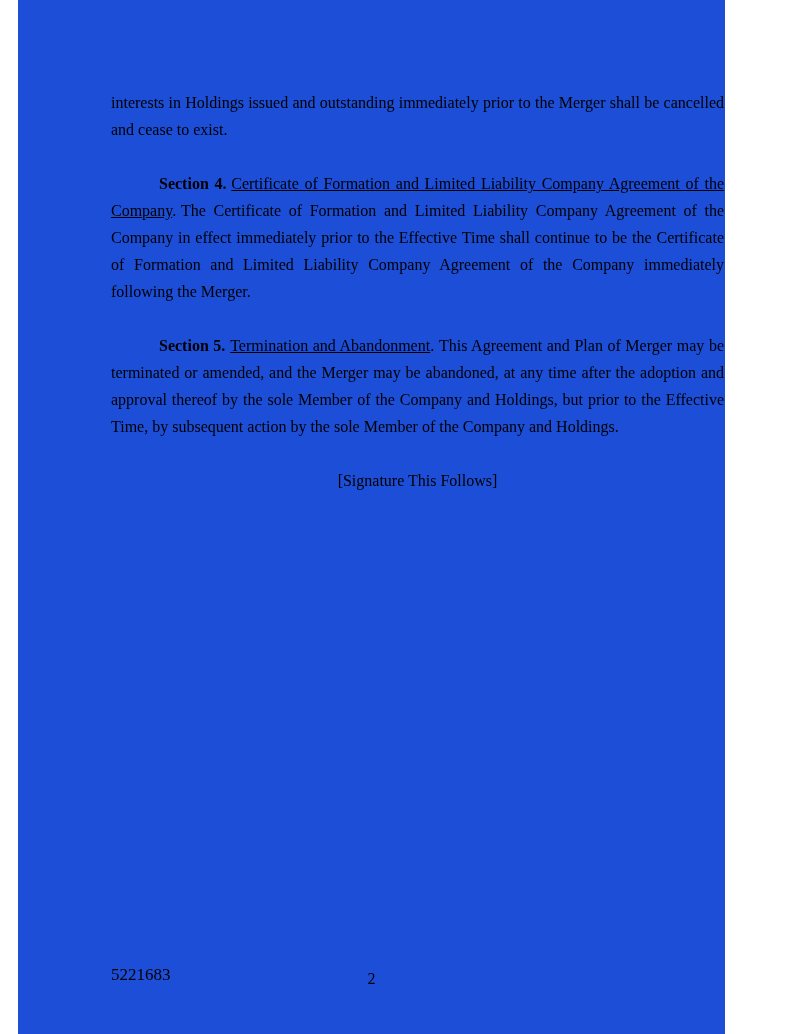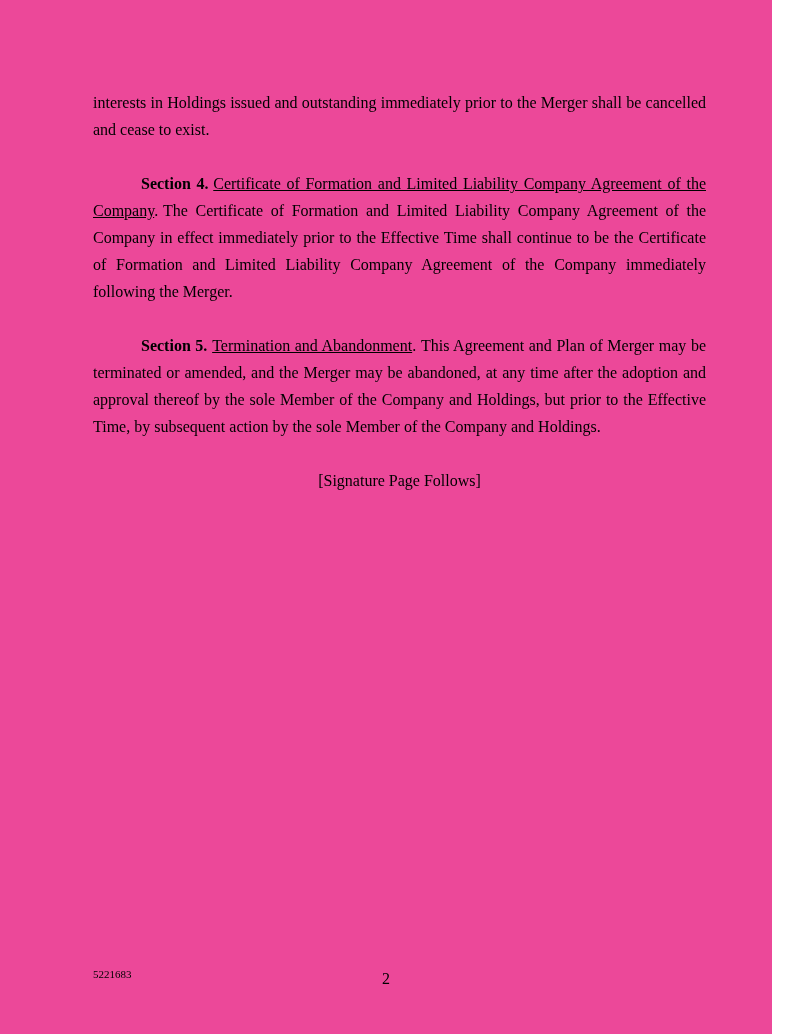--- a/index.html
+++ b/index.html
@@ -2,26 +2,27 @@
 <html><head>
 <meta charset="utf-8">
 <style>
   html, body {
     margin: 0;
     padding: 0;
     background: #ffffff;
   }
   .page {
     position: relative;
-    width: 772px;
+    width: 707px;
     height: 1034px;
-    background: #ec4899;
+    background: #1d4ed8;
     font-family: "Liberation Serif", "DejaVu Serif", serif;
     color: #000000;
     overflow: hidden;
+    margin-left: 18px;
   }
   .content {
     position: absolute;
     left: 93px;
     top: 89px;
     width: 613px;
   }
   .para {
     margin: 0 0 27px 0;
     font-size: 16px;
@@ -44,21 +45,21 @@
   .center-line {
     margin: 0;
     font-size: 16px;
     line-height: 27px;
     text-align: center;
   }
   .footer-doc-id {
     position: absolute;
     left: 93px;
     top: 968px;
-    font-size: 11px;
+    font-size: 17px;
     line-height: 13px;
   }
   .footer-page-num {
     position: absolute;
     left: 0;
     right: 0;
     top: 970px;
     text-align: center;
     font-size: 16px;
     line-height: 18px;
@@ -70,21 +71,21 @@
 <div class="page">
 
   <div class="content">
 
     <p class="para">interests in Holdings issued and outstanding immediately prior to the Merger shall be cancelled and cease to exist.</p>
 
     <p class="para indent"><span class="sec-label">Section 4.</span><span class="sec-heading">Certificate of Formation and Limited Liability Company Agreement of the Company</span><span class="sec-period">.</span><span>The Certificate of Formation and Limited Liability Company Agreement of the Company in effect immediately prior to the Effective Time shall continue to be the Certificate of Formation and Limited Liability Company Agreement of the Company immediately following the Merger.</span></p>
 
     <p class="para indent"><span class="sec-label">Section 5.</span><span class="sec-heading">Termination and Abandonment</span><span class="sec-period">.</span><span>This Agreement and Plan of Merger may be terminated or amended, and the Merger may be abandoned, at any time after the adoption and approval thereof by the sole Member of the Company and Holdings, but prior to the Effective Time, by subsequent action by the sole Member of the Company and Holdings.</span></p>
 
-    <p class="center-line">[Signature Page Follows]</p>
+    <p class="center-line">[Signature This Follows]</p>
 
   </div>
 
   <div class="footer-doc-id">5221683</div>
 
   <div class="footer-page-num">2</div>
 
 </div>
 
 </body></html>

